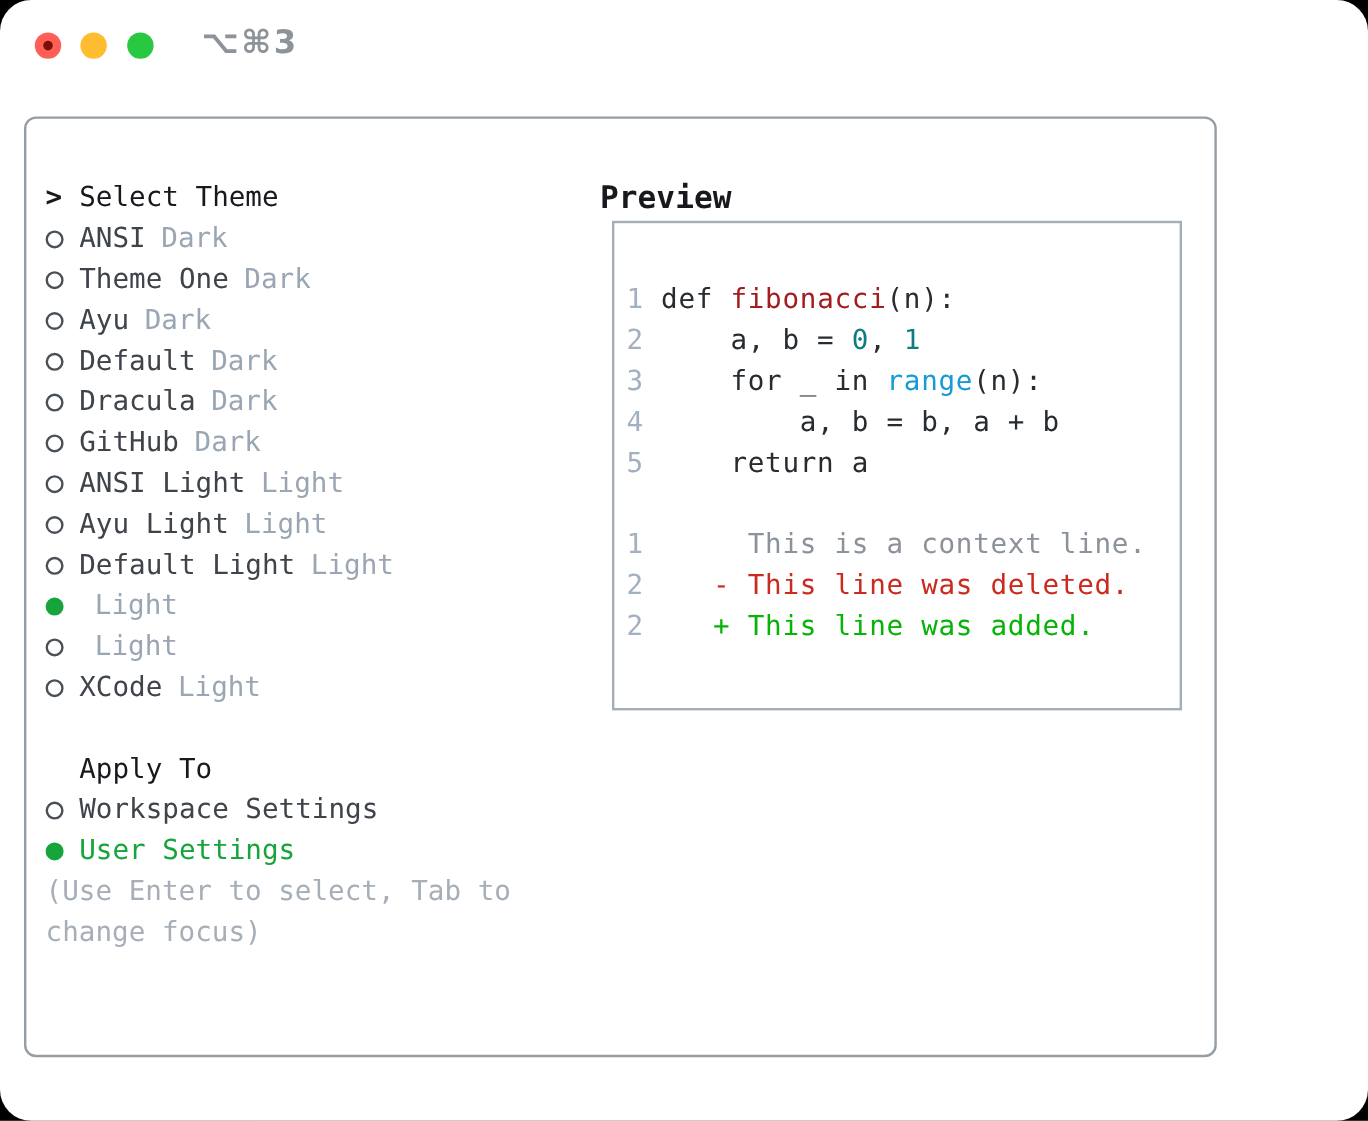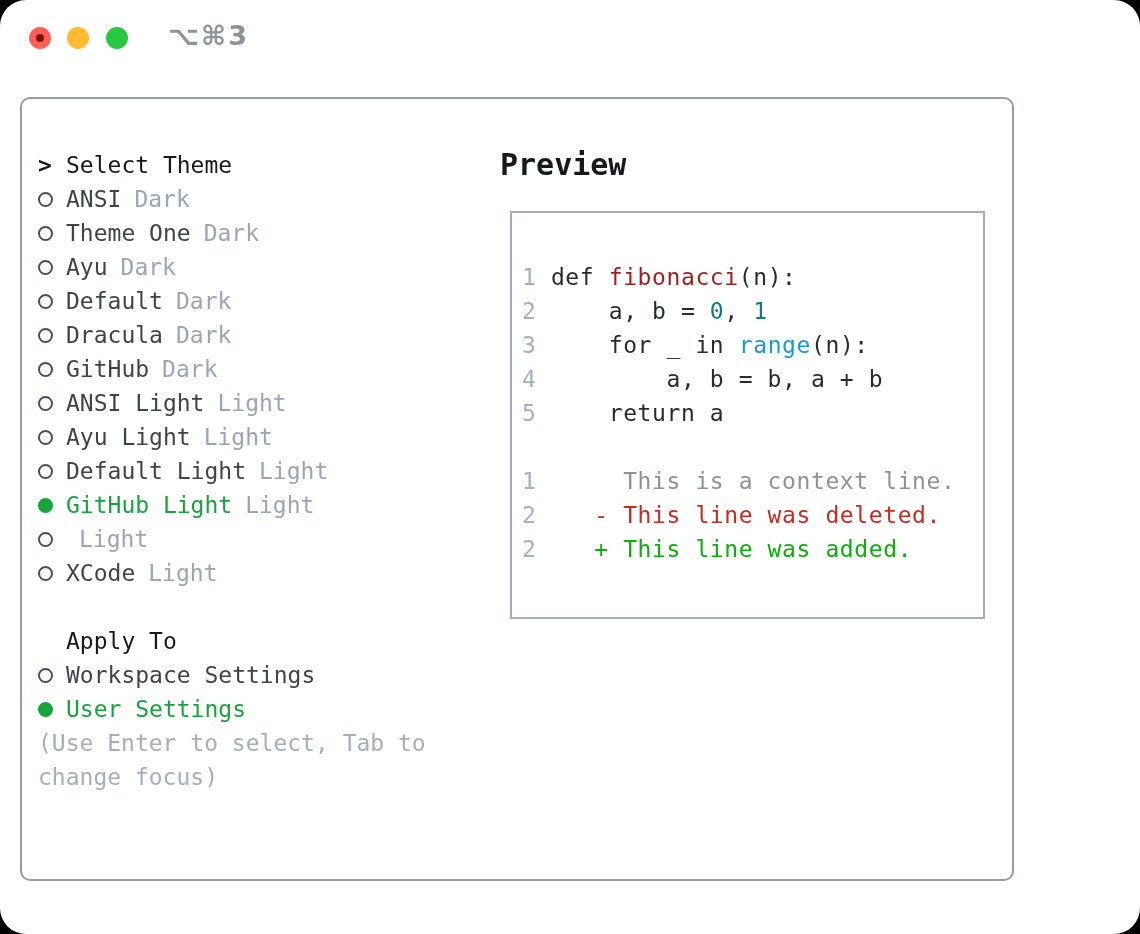--- a/index.html
+++ b/index.html
@@ -35,25 +35,25 @@
   .radio { width:15px; height:15px; border:2px solid #4a5057; border-radius:50%; box-sizing:border-box; background:transparent; }
   .chev { font-weight:bold; color:#17191d; }
   .hdr-label { font-weight:normal; color:#17191d; }
   .plain-hdr { color:#17191d; }
   .variant { color:#9aa6b4; margin-left:13px; }
   .help { color:#a6aeb8; width:414px; }
   .gap { height:34px; }
 
   
   .preview-hdr {
-    position:absolute; left:478px; top:49px; font-size:30px; line-height:34px;
+    position:absolute; left:478px; top:49px; font-size:26px; line-height:34px;
     font-weight:bold; color:#17191d;
   }
   .preview-box {
-    position:absolute; left:488px; top:112px; width:475px; height:408px;
+    position:absolute; left:488px; top:85px; width:475px; height:408px;
     border:2px solid #a5adb6; box-sizing:border-box; background:#fff;
   }
   .code { margin:0; padding:47px 0 0 10px; font-size:23px; line-height:34px; letter-spacing:0.6px; }
   .code-line { white-space:pre; height:34px; }
 </style>
 </head>
 <body>
 
 <div class="sheet">
 
@@ -135,21 +135,20 @@
             <span class="marker">
               <span class="radio"></span>
             </span>
             <span>Default Light</span>
             <span class="variant">Light</span>
           </div>
           <div class="row">
             <span class="marker">
               <span class="radio" style="background: rgb(22, 165, 59); border-color: rgb(22, 165, 59);"></span>
             </span>
-            <span style="color: rgb(22, 165, 59);">GitHub Light</span>
             <span class="variant">Light</span>
           </div>
           <div class="row">
             <span class="marker">
               <span class="radio"></span>
             </span>
             <span class="variant">Light</span>
           </div>
           <div class="row">
             <span class="marker">

